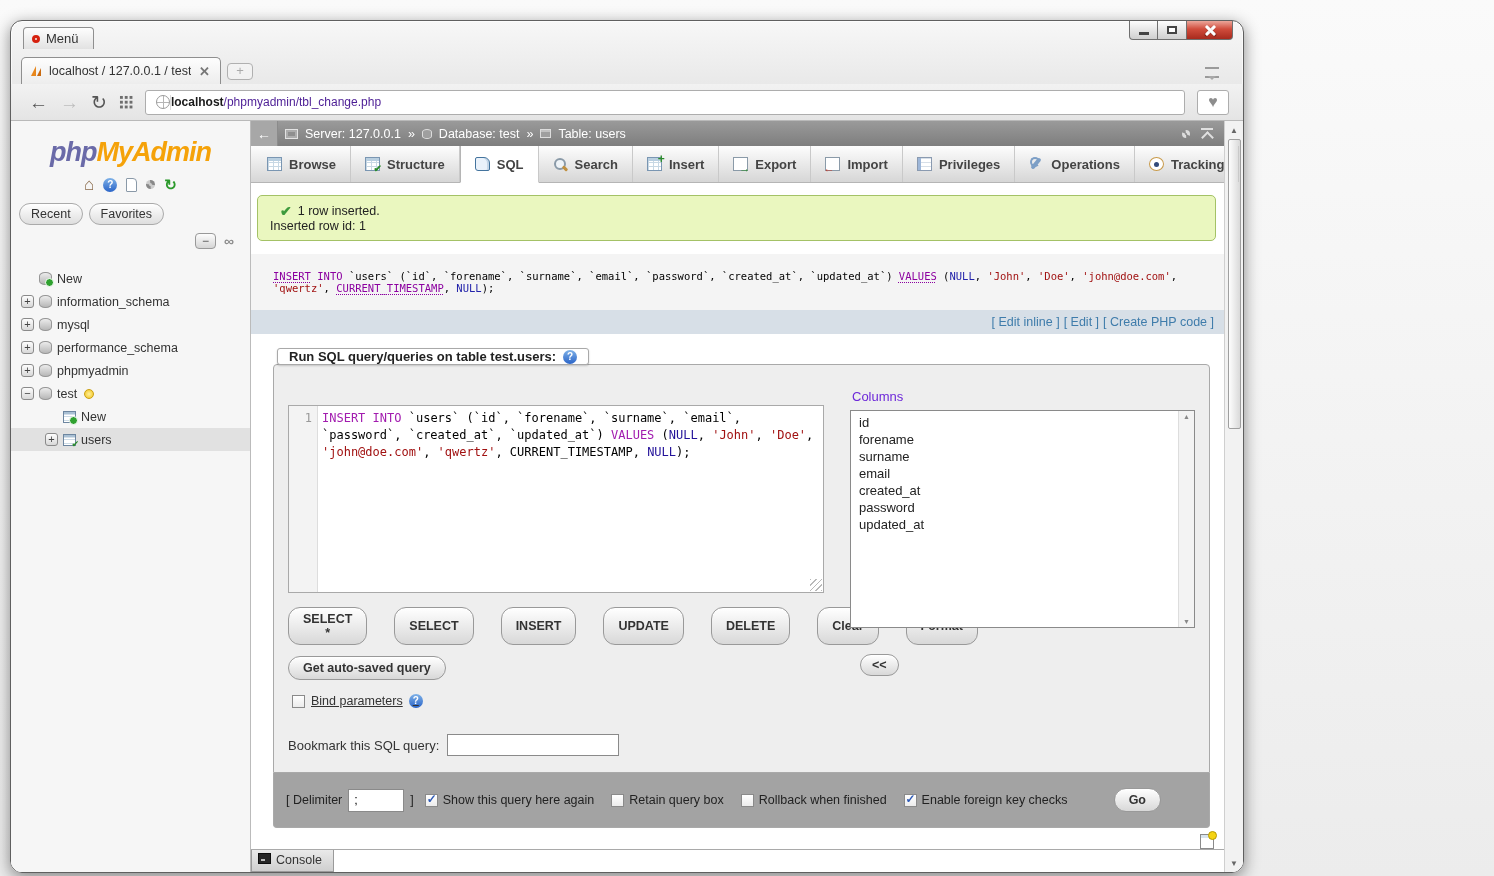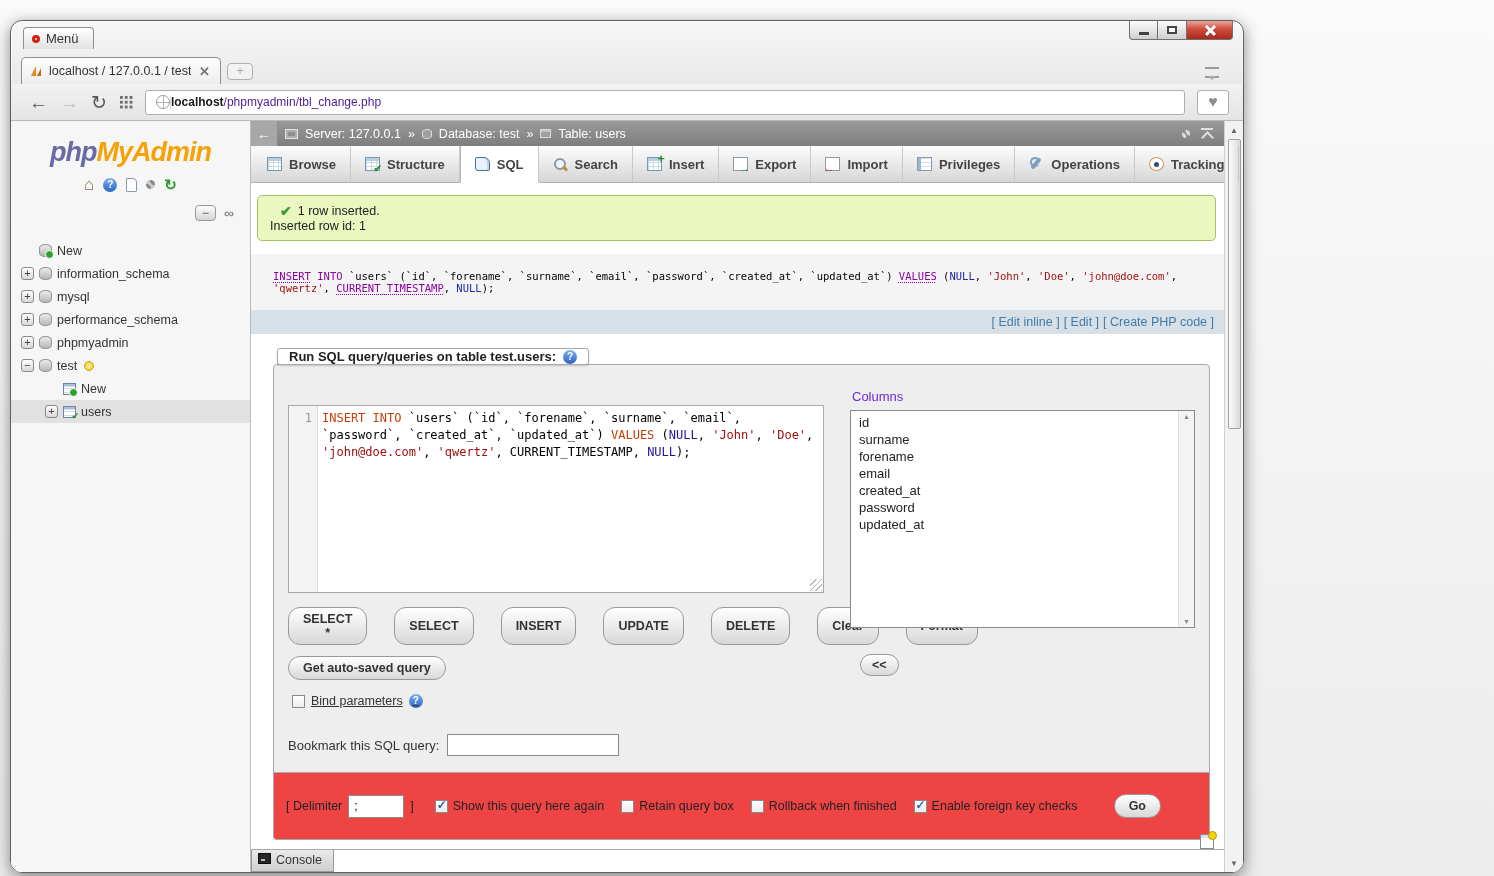--- a/index.html
+++ b/index.html
@@ -153,21 +153,21 @@
   .msg-line1 { display:flex; align-items:center; gap:6px; padding-left:10px; }
   .check-ico { color:#3c9a3c; font-size:14px; font-weight:bold; }
 
   .sql-preview { margin-top:13px; background:#f4f4f4; padding:16px 6px 16px 22px;
     font-family:"DejaVu Sans Mono", monospace; font-size:10.5px; white-space:pre-wrap; color:#000; }
   .links-row { background:#d7dfe7; padding:5px 10px; text-align:right; font-size:12.5px; }
   .links-row a { color:#3f7cab; text-decoration:none; margin-left:4px; }
 
   .tok-kw { color:#8c00a0; } .tok-u { text-decoration:underline dotted; text-underline-offset:2px; }
   .tok-str { color:#a11111; } .tok-atom { color:#2222aa; } .tok-pl { color:#000; }
-  .ed-kw { color:#c2410c; } .ed-str { color:#a11111; } .ed-atom { color:#221199; } .ed-pl { color:#000; }
+  .ed-kw { color:#a21caf; } .ed-str { color:#a11111; } .ed-atom { color:#221199; } .ed-pl { color:#000; }
 
   .form-wrap { margin:30px 14px 0 22px; position:relative; }
   .legend-box { position:absolute; top:-16px; left:4px; z-index:2; background:#fff; border:1px solid #a9a9a9;
     border-radius:3px; padding:0 11px; font-size:13px; font-weight:bold; color:#222;
     box-shadow:0 1px 2px rgba(0,0,0,.18); display:flex; align-items:center; gap:7px; }
   .fieldset { border:1px solid #a9a9a9; border-radius:4px 4px 0 0; background:#eee; padding:24px 14px 16px 14px;
     display:flex; gap:26px; }
   .left-col { flex:1; min-width:0; }
   .right-col { width:345px; flex:none; }
 
@@ -190,22 +190,22 @@
   .bookmark-row input { width:172px; height:22px; border:1px solid #8a8a8a; background:#fff; padding:0 4px; font-size:12.5px; }
 
   .col-label { font-size:13px; color:#6d28d9; padding:0 0 6px 2px; }
   .col-list { border:1px solid #8a8a8a; background:#fff; height:218px; position:relative; font-size:13px; padding:3px 20px 3px 0; overflow:hidden; }
   .col-item { padding:1px 8px; color:#222; white-space:nowrap; }
   .list-sb { position:absolute; right:0; top:0; bottom:0; width:16px; background:#f3f3f3; border-left:1px solid #ddd;
     display:flex; flex-direction:column; justify-content:space-between; align-items:center; padding:2px 0; color:#888; font-size:7px; }
   .collapse-cols { margin-top:26px; padding-left:10px; }
   .pill.small { padding:3px 11px; }
 
-  .tbl-footers { border:1px solid #a9a9a9; border-top:none; border-radius:0 0 4px 4px; background:#ef4444;
-    padding:21px 12px; display:flex; align-items:center; gap:21px; font-size:12.5px; color:#222; }
+  .tbl-footers { border:1px solid #a9a9a9; border-top:none; border-radius:0 0 4px 4px; background:#a3a3a3;
+    padding:15px 12px; display:flex; align-items:center; gap:11px; font-size:12.5px; color:#222; }
   .delim-group { display:flex; align-items:center; gap:6px; }
   .delim-group input { width:56px; height:23px; border:1px solid #8a8a8a; padding:0 5px; font-size:12.5px; }
   .opt { display:flex; align-items:center; gap:5px; }
   .go-btn { margin-left:auto; margin-right:36px; }
 
   .console-bar { position:absolute; left:0; right:0; bottom:0; height:23px; border-top:1px solid #a9a9a9; background:#fff; }
   .console-tab { position:absolute; left:0; top:0; display:flex; gap:5px;
     padding:3px 11px 4px 6px; background:linear-gradient(#eaeaea,#cfcfcf); border:1px solid #9a9a9a; border-top:none;
     font-size:12.5px; color:#333; }
   .console-ico { width:13px; height:11px; background:#262626; border:1px solid #0d0d0d; position:relative; }
@@ -273,20 +273,24 @@
 
     <div class="sidebar">
       <div class="pma-logo"><span class="lp">php</span><span class="lm">MyAdmin</span></div>
       <div class="side-icons">
         <span class="home-ico">⌂</span>
         <span class="help-ico">?</span>
         <span class="doc-ico"></span>
         <span class="gear-ico"></span>
         <span class="refresh-ico">↻</span>
       </div>
+      <div class="quick-row" id="quick-buttons">
+          <button class="quick-btn">Recent</button>
+          <button class="quick-btn">Favorites</button>
+        </div>
       <div class="collapse-row">
         <span class="minus-btn">−</span>
         <span class="link-ico">∞</span>
       </div>
       <div class="tree" id="nav-tree">
           <div class="tree-row" style="padding-left: 10px;">
             <span class="exp-spacer"></span>
             <span class="db-ico newdot"></span>
             <span class="tree-label">New</span>
           </div>
@@ -441,22 +445,22 @@
                 <span>Bookmark this SQL query:</span>
                 <input type="text" value="" style="">
               </div>
             </div>
 
             <div class="right-col">
               <div class="col-label">Columns</div>
               <div class="col-list" id="columns-list">
 
               <div class="col-item">id</div>
+                  <div class="col-item">forename</div>
                   <div class="col-item">surname</div>
-                  <div class="col-item">forename</div>
                   <div class="col-item">email</div>
                   <div class="col-item">created_at</div>
                   <div class="col-item">password</div>
                   <div class="col-item">updated_at</div>
                   <div class="list-sb">
                     <span>▲</span>
                     <span>▼</span>
                   </div>
                 </div>
               <div class="collapse-cols">

